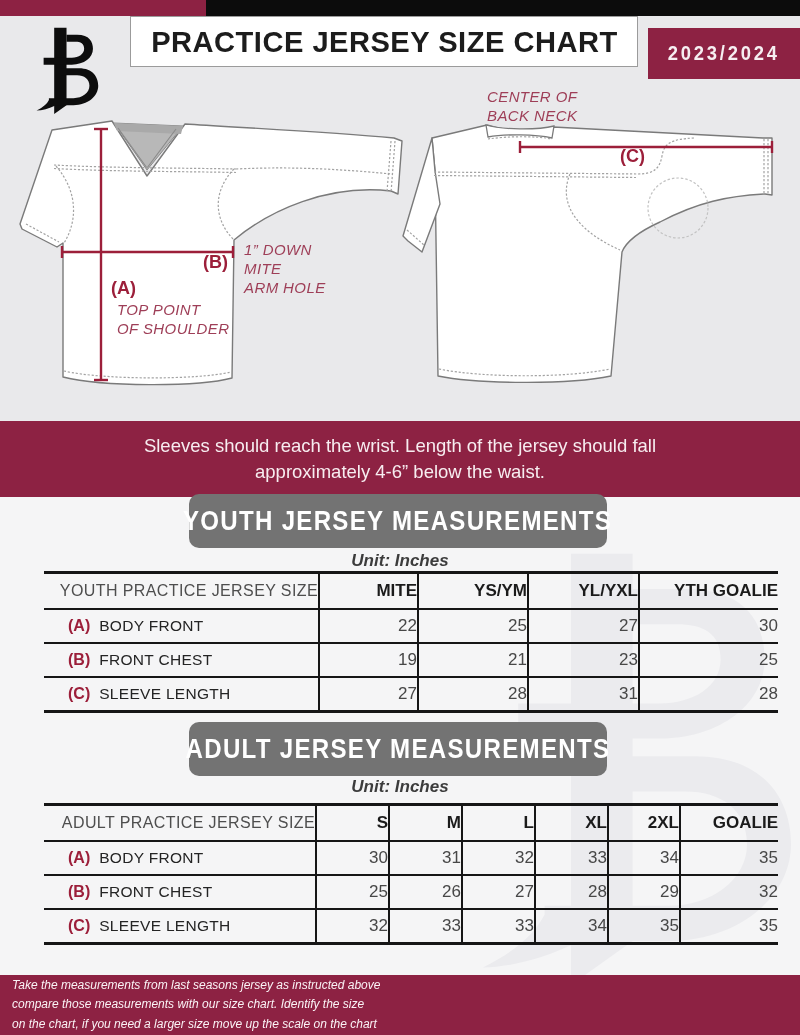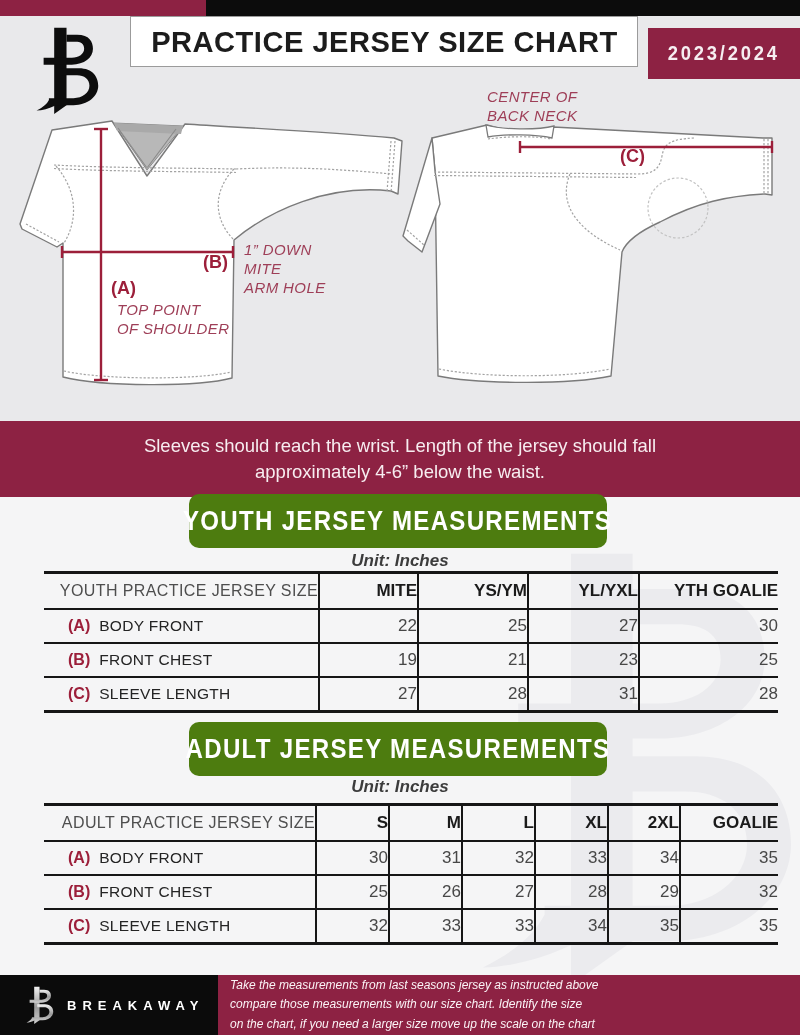--- a/index.html
+++ b/index.html
@@ -26,21 +26,21 @@
   .diag-label{position:absolute;font-weight:800;font-size:18px;color:#9c1f3a;}
   .diag-note{position:absolute;font-style:italic;font-size:15px;line-height:19px;
              color:#9e3e57;letter-spacing:.4px;white-space:nowrap;}
 
   
   .banner{position:absolute;left:0;top:421px;width:800px;height:76px;background:#8d2243;
           display:flex;flex-direction:column;align-items:center;justify-content:center;}
   .banner div{color:#f7edf0;font-size:18.5px;line-height:26px;font-weight:400;white-space:nowrap;}
 
   
-  .section-pill{position:absolute;left:189px;width:418px;height:54px;background:#4d7c0f;border-radius:10px;
+  .section-pill{position:absolute;left:189px;width:418px;height:54px;background:#737373;border-radius:10px;
                 display:flex;align-items:center;justify-content:center;}
   .section-pill span{color:#fff;font-size:28px;font-weight:700;letter-spacing:1.5px;
                      display:inline-block;transform:scaleX(.86);white-space:nowrap;}
   .unit-line{position:absolute;left:0;width:800px;text-align:center;font-style:italic;
              font-weight:700;font-size:17px;color:#3c3c3c;}
 
   
   .size-table{border-collapse:collapse;table-layout:fixed;width:734px;position:absolute;left:44px;
               border-top:3px solid #161616;border-bottom:3px solid #161616;}
   .size-table th,.size-table td{padding:0;text-align:right;vertical-align:middle;}
@@ -269,35 +269,18 @@
         <td>33</td>
         <td>33</td>
         <td>34</td>
         <td>35</td>
         <td>35</td>
       </tr>
     </tbody>
   </table>
 
 <div class="footer">
-  <div class="footer-black">
-    <svg width="32" height="40" viewBox="0 0 84 100">
-      <defs>
-        <linearGradient id="silver" x1="0" y1="0" x2="0" y2="1">
-          <stop offset="0" stop-color="#f2f2f2"></stop>
-          <stop offset="0.55" stop-color="#9a9a9a"></stop>
-          <stop offset="1" stop-color="#cfcfcf"></stop>
-        </linearGradient>
-      </defs>
-      <g fill="url(#silver)">
-        <polygon points="32,2 46,2 46,90 32,100"></polygon>
-        <path d="M46 10 L58 10 C72 10 76 18 76 26 C76 36 66 44 52 44 L20 44 L20 36 L52 36 C60 36 66 32 66 26 C66 20 62 18 56 18 L46 18 Z"></path>
-        <path d="M40 48 L60 48 C76 48 82 58 82 68 C82 80 70 90 54 90 L34 90 C26 94 18 96 12 96 C20 92 24 88 26 84 L26 82 L54 82 C64 82 72 76 72 68 C72 60 66 56 58 56 L40 56 Z"></path>
-      </g>
-    </svg>
-    <span class="footer-brand">BREAKAWAY</span>
-  </div>
   <div class="footer-maroon">
     <div>Take the measurements from last seasons jersey as instructed above</div>
     <div>compare those measurements with our size chart. Identify the size</div>
     <div>on the chart, if you need a larger size move up the scale on the chart</div>
   </div>
 </div>
 
 </body></html>

